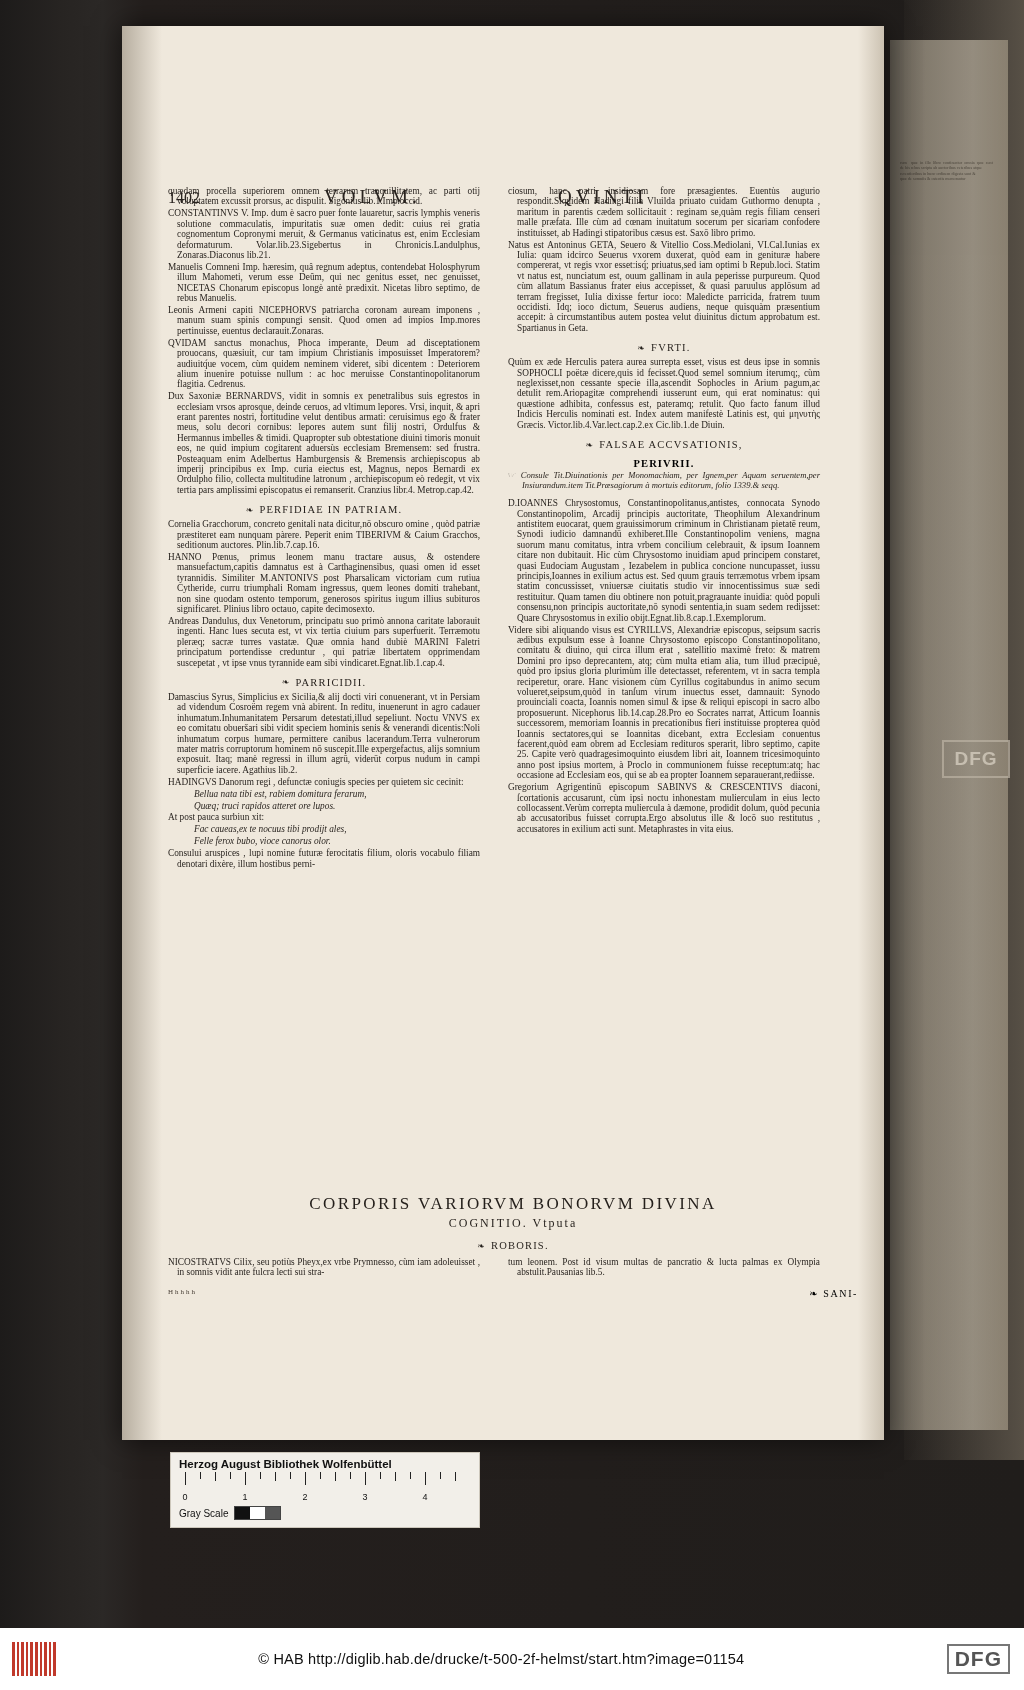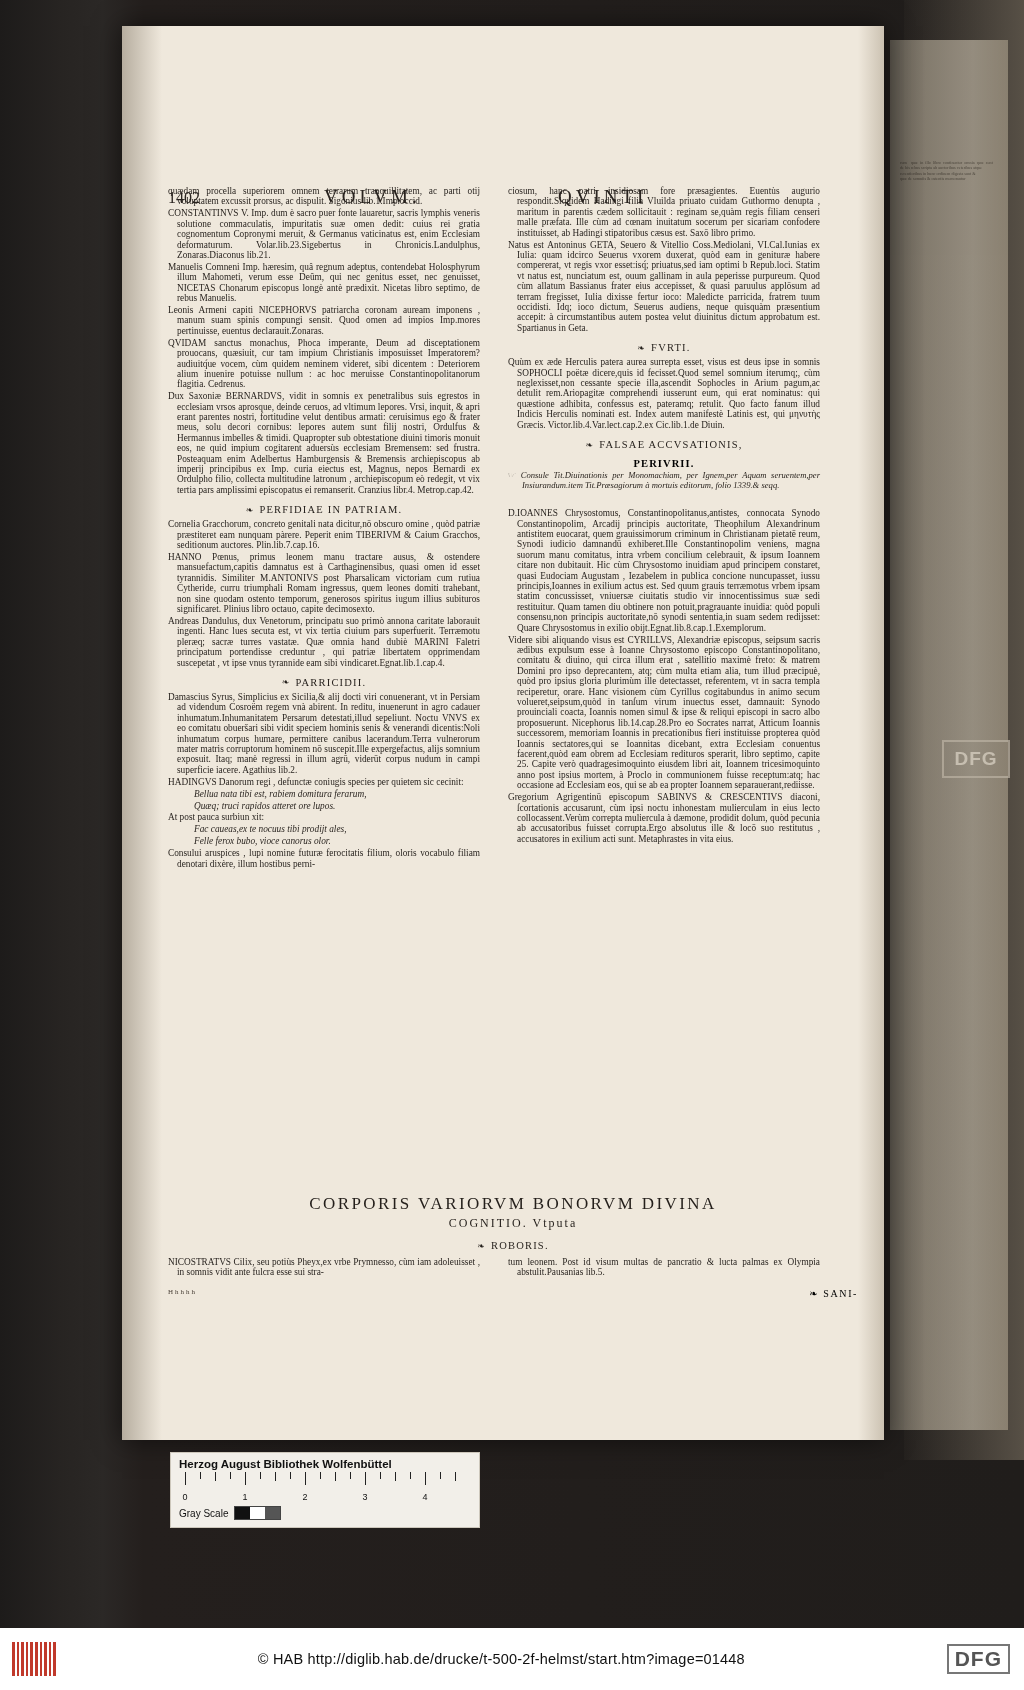--- a/index.html
+++ b/index.html
@@ -56,21 +56,21 @@
     color:#241f1b;text-indent:-9px;padding-left:9px;
   }
   p.tx + p.tx{margin-top:1.5px;}
   .ital{font-style:italic;}
   
   .head{display:flex;align-items:center;justify-content:center;gap:5px;
      margin:9px 0 4px 0;font-size:10.5px;letter-spacing:1.2px;color:#241f1b;}
   .head .orn{font-size:9px;}
   .head2{text-align:center;font-size:10.5px;letter-spacing:1.1px;margin:8px 0 2px;font-weight:bold;}
   .note{font-size:8.6px;line-height:9.6px;font-style:italic;text-align:justify;
-     color:#2a241f;margin:2px 0 18px 0;padding-left:14px;text-indent:-14px;}
+     color:#2a241f;margin:2px 0 8px 0;padding-left:14px;text-indent:-14px;}
   .note .hand{font-style:normal;font-size:9px;}
   
   .bottom{position:absolute;top:1168px;left:0;right:0;}
   .bigtitle{text-align:center;font-size:17px;letter-spacing:2.4px;color:#241f1b;}
   .bigtitle .l2{display:block;font-size:12px;letter-spacing:2px;margin-top:2px;}
   .botcols{display:flex;margin-top:6px;}
   .botcols .col{width:312px;}
   .catchwrap{display:flex;justify-content:space-between;margin-top:10px;font-size:10px;}
   .catch-left{font-size:7px;letter-spacing:2px;color:#4a4038;}
   .catch-right{letter-spacing:1.6px;}
@@ -185,21 +185,21 @@
       <div class="bigtitle">
         <span>CORPORIS VARIORVM BONORVM DIVINA</span>
         <span class="l2">COGNITIO.  Vtputa</span>
       </div>
       <div class="head">
         <span class="orn">❧</span>
         <span>ROBORIS.</span>
       </div>
       <div class="botcols">
         <div class="col" style="padding-right:12px;">
-          <p class="tx">NICOSTRATVS Cilix, seu potiùs Pheyx,ex vrbe Prymnesso, cùm iam adoleuisset , in somnis vidit ante fulcra esse sui stra-</p>
+          <p class="tx">NICOSTRATVS Cilix, seu potiùs Pheyx,ex vrbe Prymnesso, cùm iam adoleuisset , in somnis vidit ante fulcra lecti sui stra-</p>
         </div>
         <div class="col" style="padding-left:16px;">
           <p class="tx">tum leonem. Post id visum multas de pancratio &amp; lucta palmas ex Olympia abstulit.Pausanias lib.5.</p>
         </div>
       </div>
       <div class="catchwrap">
         <span class="catch-left">Hhhhh</span>
         <span class="catch-right">
           <span>❧</span>
           <span>SANI-</span>
@@ -256,15 +256,15 @@
       <i class="thin"></i>
       <i></i>
       <i class="thin"></i>
       <i></i>
       <i></i>
       <i class="thin"></i>
       <i></i>
       <i class="thin"></i>
       <i></i>
   </span>
-  <span class="foot-text">© HAB http://diglib.hab.de/drucke/t-500-2f-helmst/start.htm?image=01448</span>
+  <span class="foot-text">© HAB http://diglib.hab.de/drucke/t-500-2f-helmst/start.htm?image=01154</span>
   <span class="dfg-foot">DFG</span>
 </div>
 
 </body></html>

